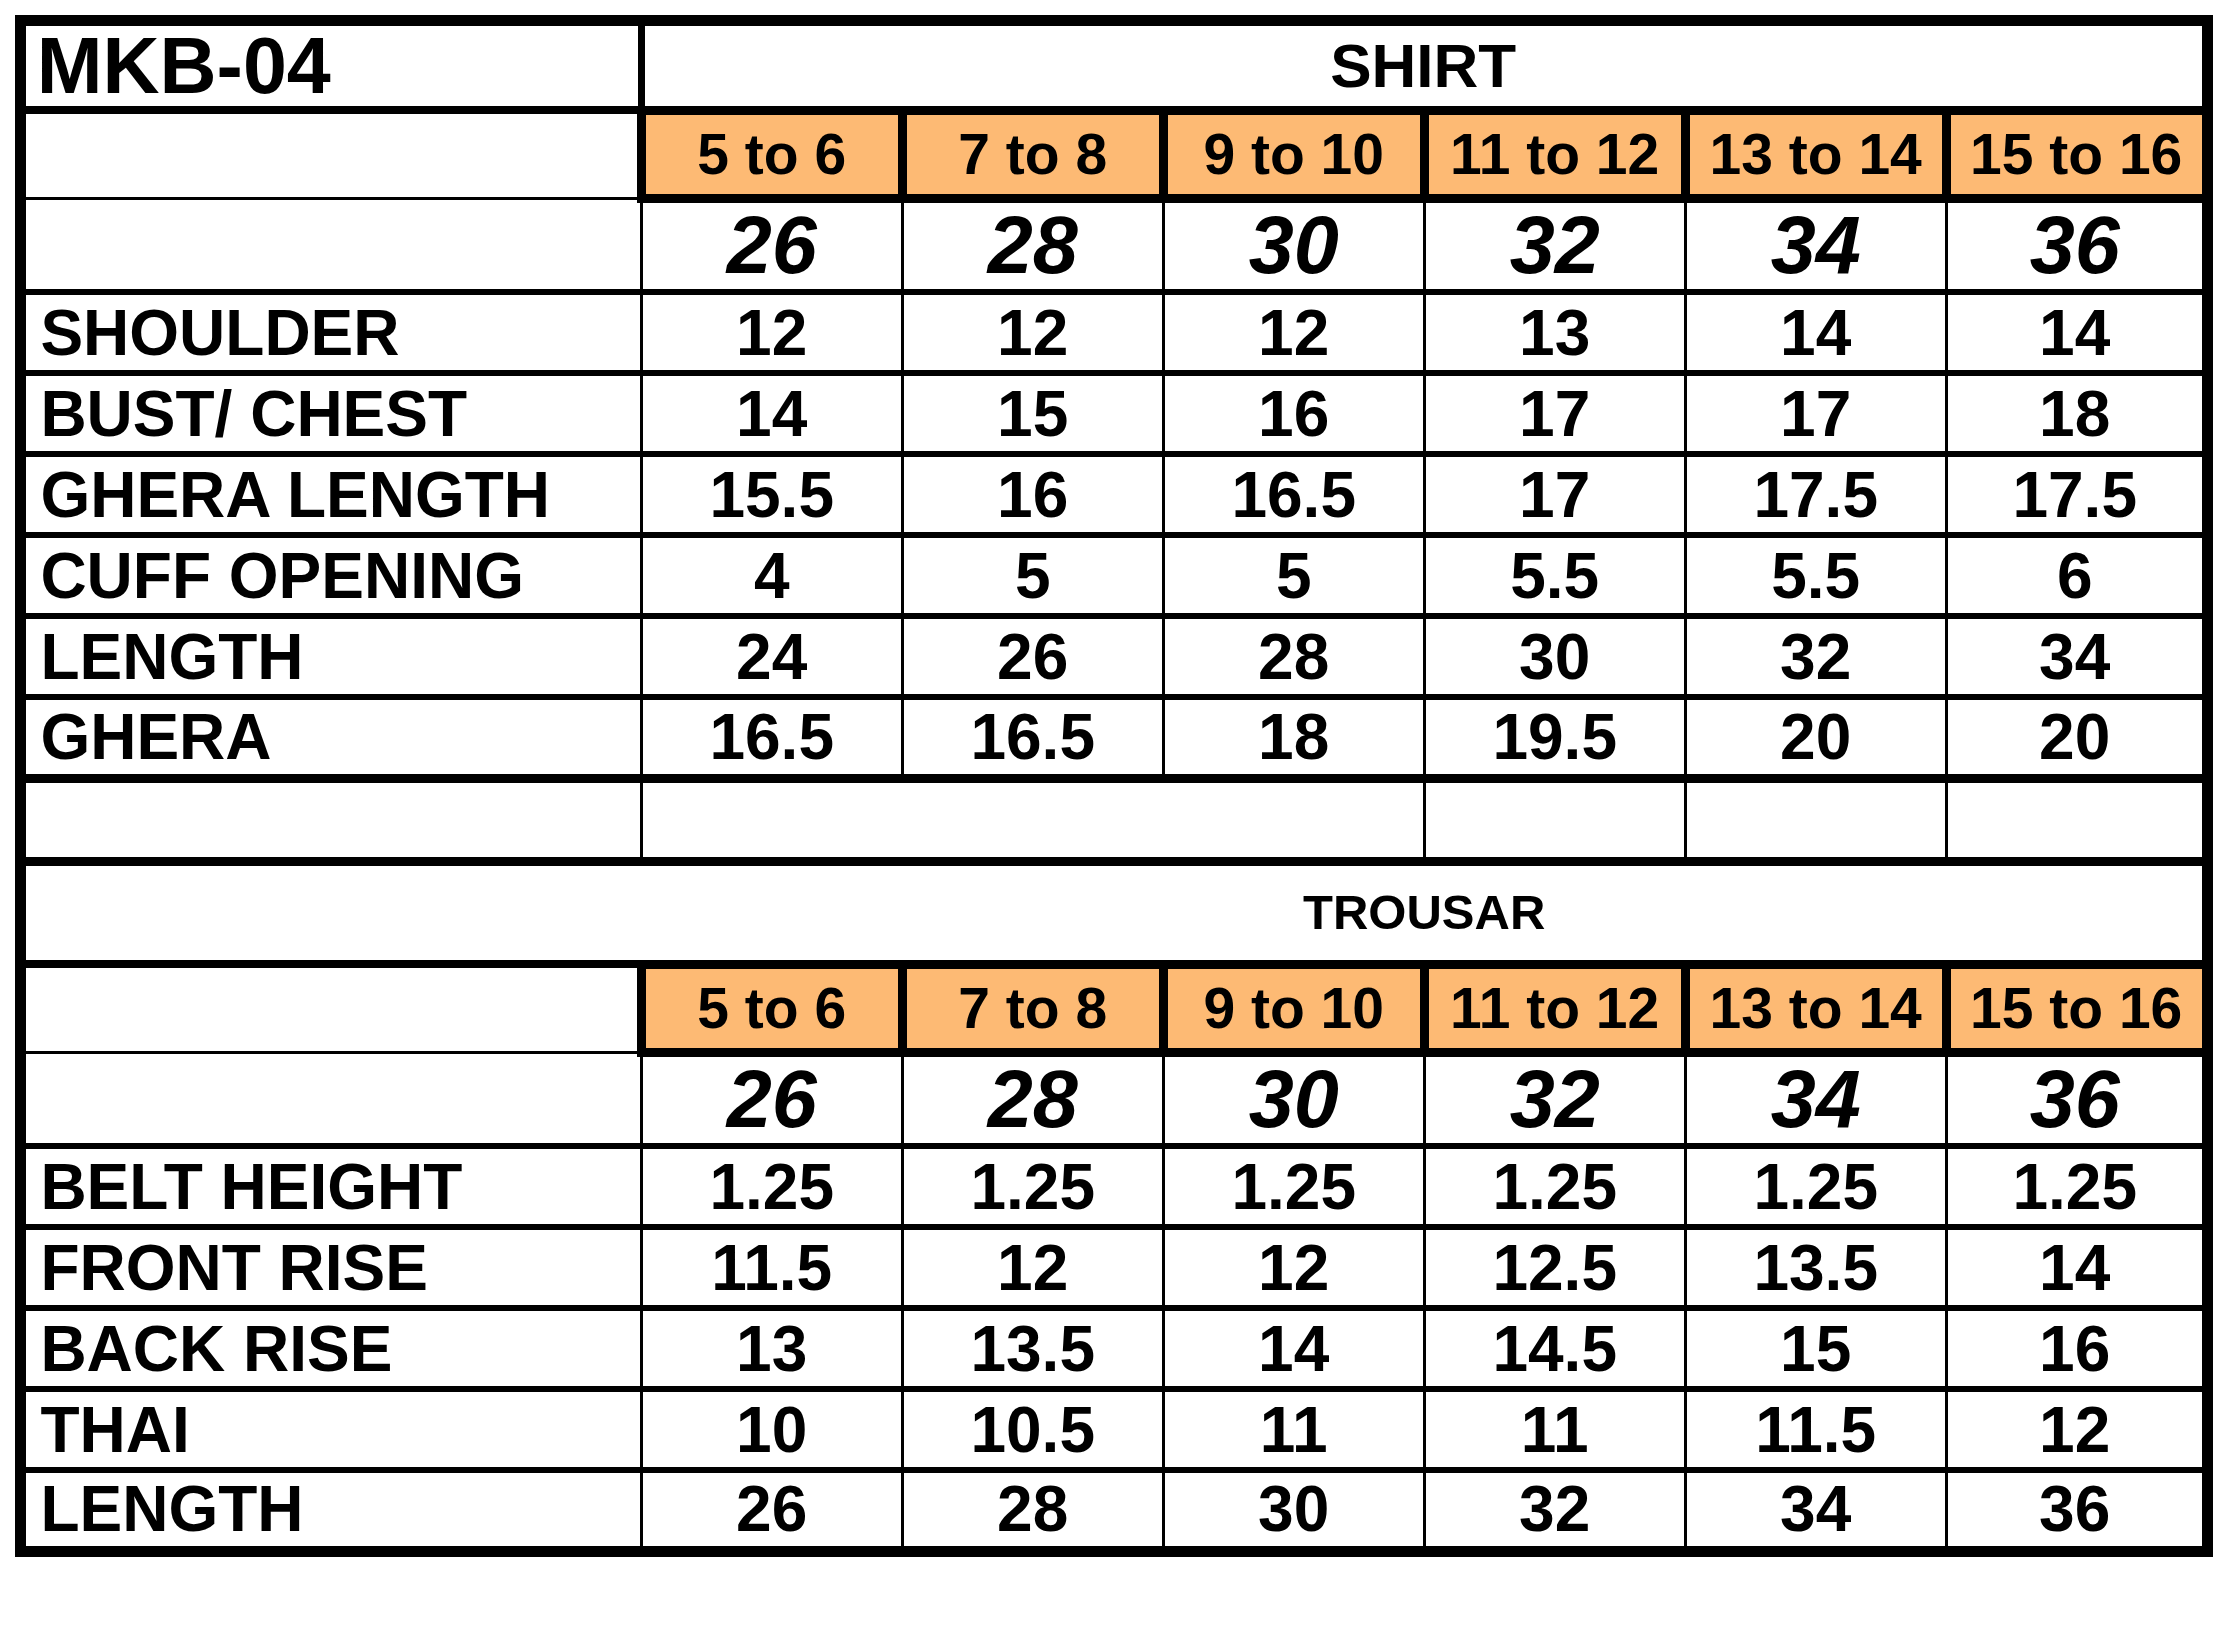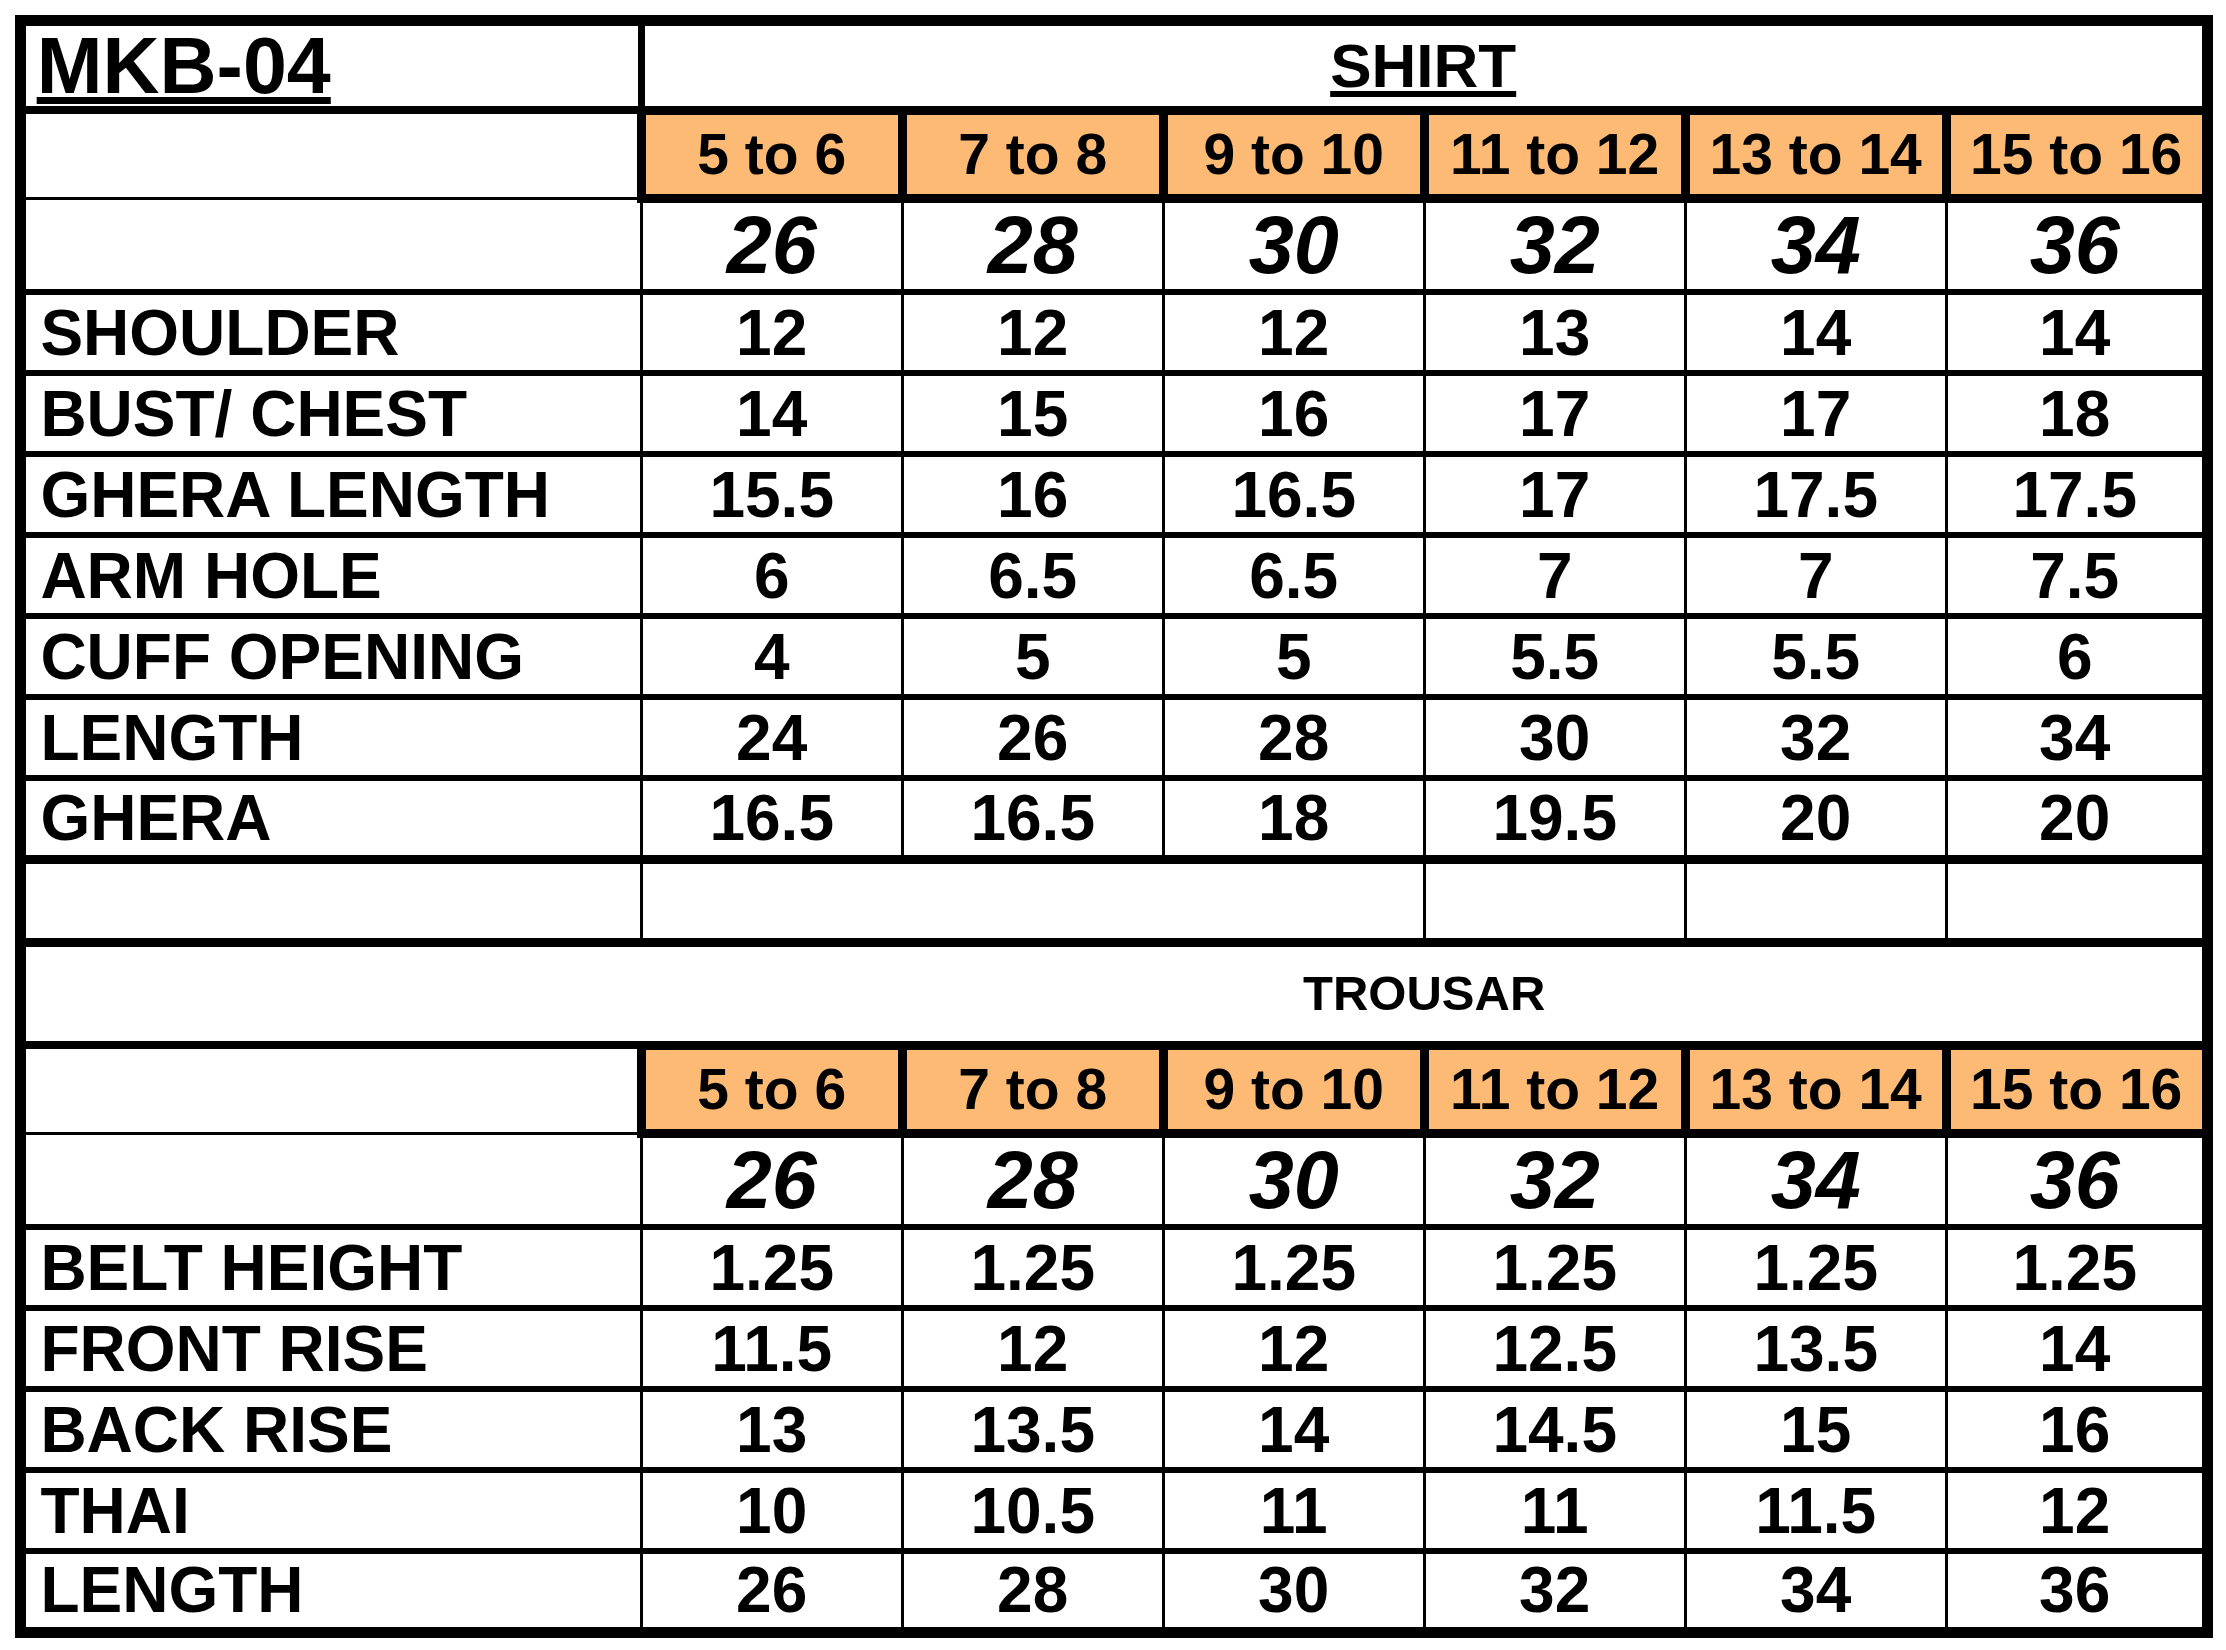--- a/index.html
+++ b/index.html
@@ -27,21 +27,21 @@
     padding: 0;
     margin: 0;
     text-align: center;
     vertical-align: middle;
     line-height: 1;
     font-weight: bold;
     white-space: nowrap;
     overflow: hidden;
   }
   
-  tr.r-title  { height: 90px; text-decoration: underline; }
+  tr.r-title  { height: 90px; }
   tr.r-ages   { height: 88px; }
   tr.r-sizes  { height: 94px; }
   tr.r-data   { height: 81px; }
   tr.r-blank  { height: 83px; }
   tr.r-sect   { height: 103px; }
 
   
   tr.r-title > td { border-bottom-width: 8.3px; }
   td.c-code {
     font-size: 79px;
@@ -147,29 +147,20 @@
       <td class="c-value">18</td>
     </tr>
     <tr class="r-data">
       <td class="c-label">GHERA LENGTH</td>
       <td class="c-value">15.5</td>
       <td class="c-value">16</td>
       <td class="c-value">16.5</td>
       <td class="c-value">17</td>
       <td class="c-value">17.5</td>
       <td class="c-value">17.5</td>
-    </tr>
-    <tr class="r-data">
-      <td class="c-label">ARM HOLE</td>
-      <td class="c-value">6</td>
-      <td class="c-value">6.5</td>
-      <td class="c-value">6.5</td>
-      <td class="c-value">7</td>
-      <td class="c-value">7</td>
-      <td class="c-value">7.5</td>
     </tr>
     <tr class="r-data">
       <td class="c-label">CUFF OPENING</td>
       <td class="c-value">4</td>
       <td class="c-value">5</td>
       <td class="c-value">5</td>
       <td class="c-value">5.5</td>
       <td class="c-value">5.5</td>
       <td class="c-value">6</td>
     </tr>

